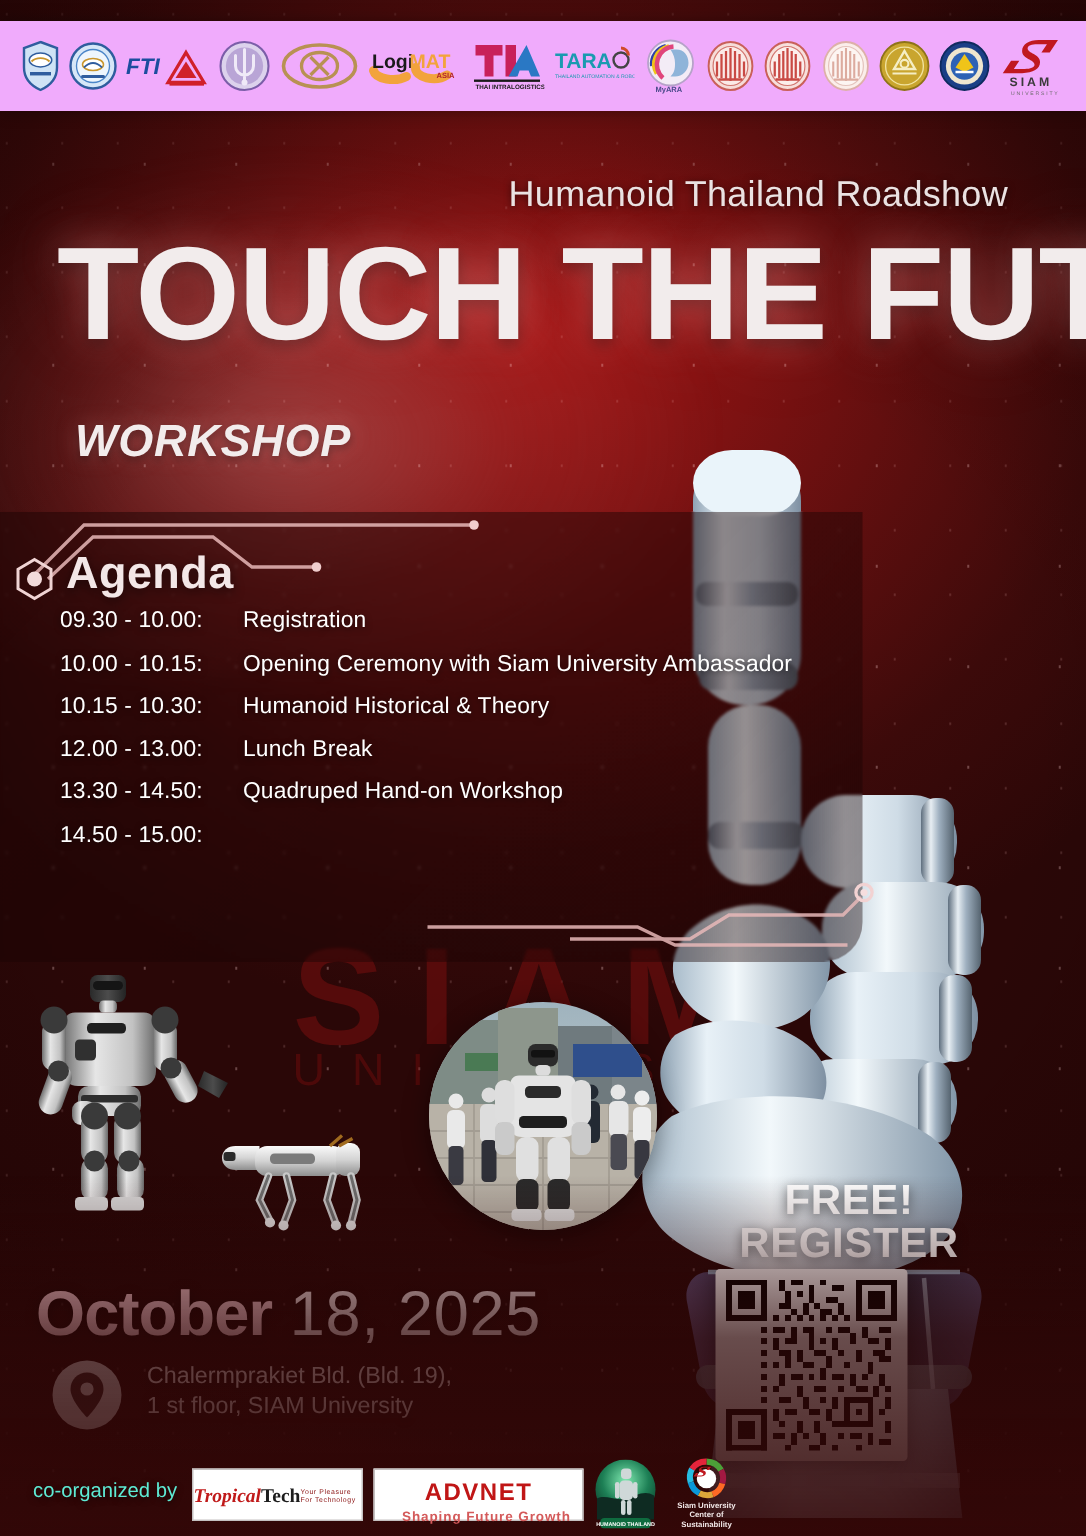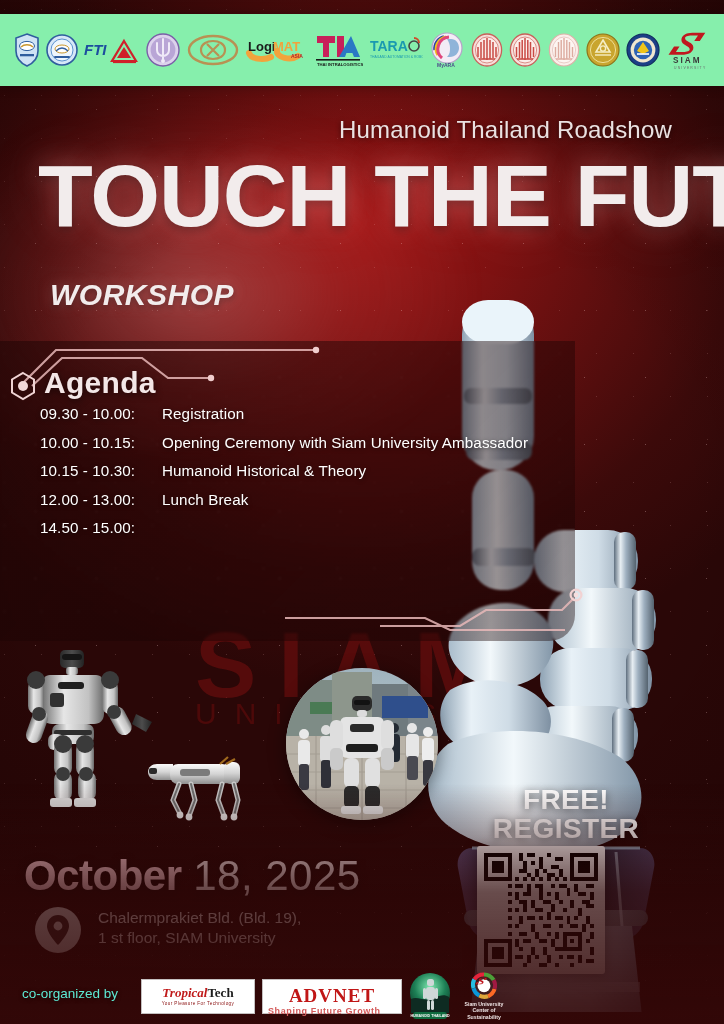--- a/index.html
+++ b/index.html
@@ -45,22 +45,22 @@
     font-size:92px;font-weight:700;letter-spacing:22px;
     color:rgba(120,14,14,.55);
     line-height:.78;
     pointer-events:none;
     font-family:"Liberation Sans",sans-serif;
   }
   .watermark .wm2{display:block;font-size:30px;letter-spacing:18px;font-weight:400;color:rgba(120,14,14,.45);}
 
   
   .logostrip{
-    position:absolute;left:0;top:14px;width:100%;height:72px;
-    background:#86efac;
+    position:absolute;left:0;top:14px;width:100%;height:60px;
+    background:#f0abfc;
     display:flex;align-items:center;justify-content:space-between;
     padding:0 14px;box-sizing:border-box;
     box-shadow:0 0 10px rgba(0,0,0,.35);
   }
   .lg{position:relative;flex:0 0 auto;display:flex;align-items:center;justify-content:center;}
   .lg svg{display:block;}
 
   
   .kicker{
     position:absolute;right:52px;top:116px;
@@ -161,35 +161,35 @@
   }
   .co-label{
     position:absolute;left:22px;top:18px;
     color:#5eead4;font-size:13.5px;
     text-shadow:0 1px 4px rgba(0,0,0,.6);
   }
   .co-logos{position:absolute;left:128px;top:4px;display:flex;align-items:center;gap:7px;}
 
   .tropical{
     background:#ffffff;border:1px solid #c4c0c0;
-    width:112px;height:33px;position:relative;display:flex;flex-direction:column;
-    align-items:center;justify-content:center;margin-left:13px;
+    width:112px;height:33px;position:relative;display:flex;flex-direction:row;
+    align-items:center;justify-content:center;
   }
   .tropical .t1{font-size:13px;font-weight:700;line-height:1;}
   .tropical .t1 .red{color:#c01a1a;font-family:"Liberation Serif",serif;font-style:italic;}
   .tropical .t1 .dk{color:#1d1d1d;font-family:"Liberation Serif",serif;}
   .tropical .t2{font-size:4.6px;color:#8a1010;letter-spacing:.4px;margin-top:2px;}
 
   .advnet{
     background:#ffffff;border:1px solid #c4c0c0;
     width:138px;height:33px;display:flex;align-items:center;justify-content:center;
   }
   .advnet .av{
-    color:#c01616;font-size:19px;font-weight:700;letter-spacing:1px;
-    font-family:Liberation Serif, serif;
+    color:#c01616;font-size:16px;font-weight:700;letter-spacing:1px;
+    font-family:Liberation Sans, sans-serif;
   }
   .advtag{
     position:absolute;left:268px;top:38px;
     color:#d45a5a;font-size:9px;font-weight:700;letter-spacing:.6px;
   }
   .humth{position:relative;width:42px;height:46px;}
   .susd{position:relative;width:52px;height:48px;display:flex;flex-direction:column;align-items:center;}
   .susd .cap{font-size:5.2px;color:#f0e6e6;text-align:center;line-height:1.25;margin-top:1px;font-weight:700;}
 </style>
 </head>
@@ -459,20 +459,24 @@
       <span class="atime">10.00 - 10.15:</span>
       <span class="atxt">Opening Ceremony with Siam University Ambassador</span>
     </div>
     <div class="arow">
       <span class="atime">10.15 - 10.30:</span>
       <span class="atxt">Humanoid Historical &amp; Theory</span>
     </div>
     <div class="arow">
       <span class="atime">12.00 - 13.00:</span>
       <span class="atxt">Lunch Break</span>
+    </div>
+    <div class="arow">
+      <span class="atime">13.30 - 14.50:</span>
+      <span class="atxt">Quadruped Hand-on Workshop</span>
     </div>
     <div class="arow">
       <span class="atime">14.50 - 15.00:</span>
     </div>
   </div>
 
   <svg class="robot-humanoid" width="150" height="160" viewBox="0 0 150 160">
     <defs>
       <linearGradient id="rb" x1="0" y1="0" x2="1" y2="0">
         <stop offset="0" stop-color="#6f6f6f"></stop>

